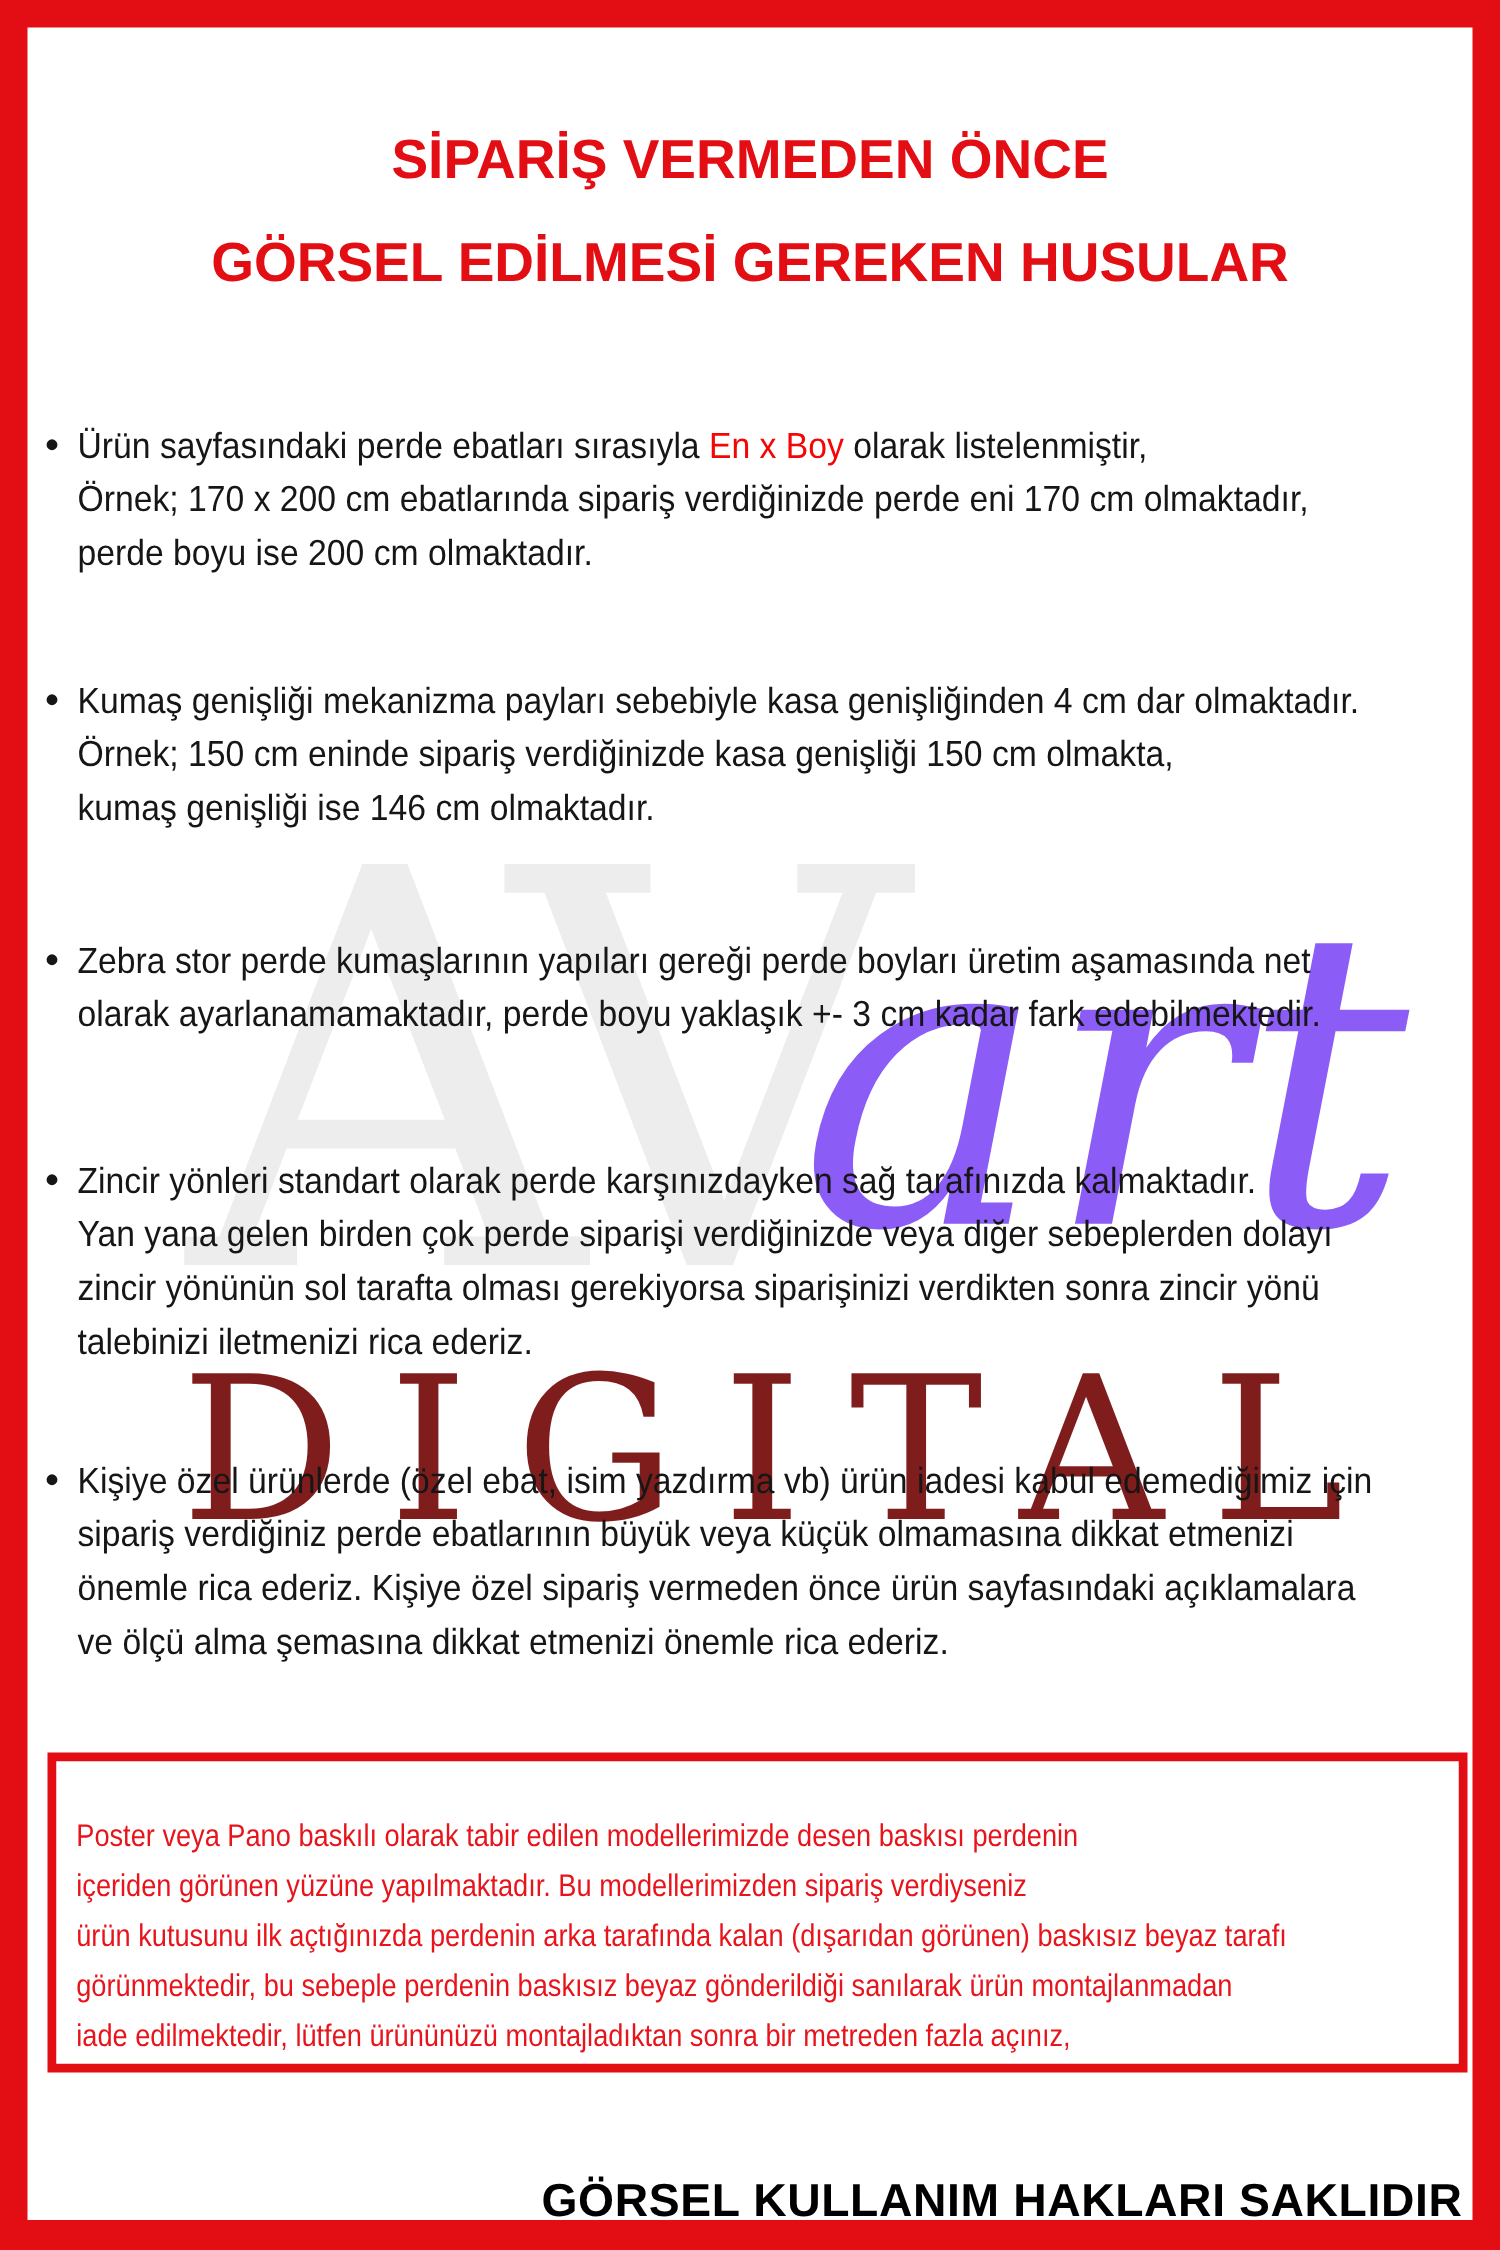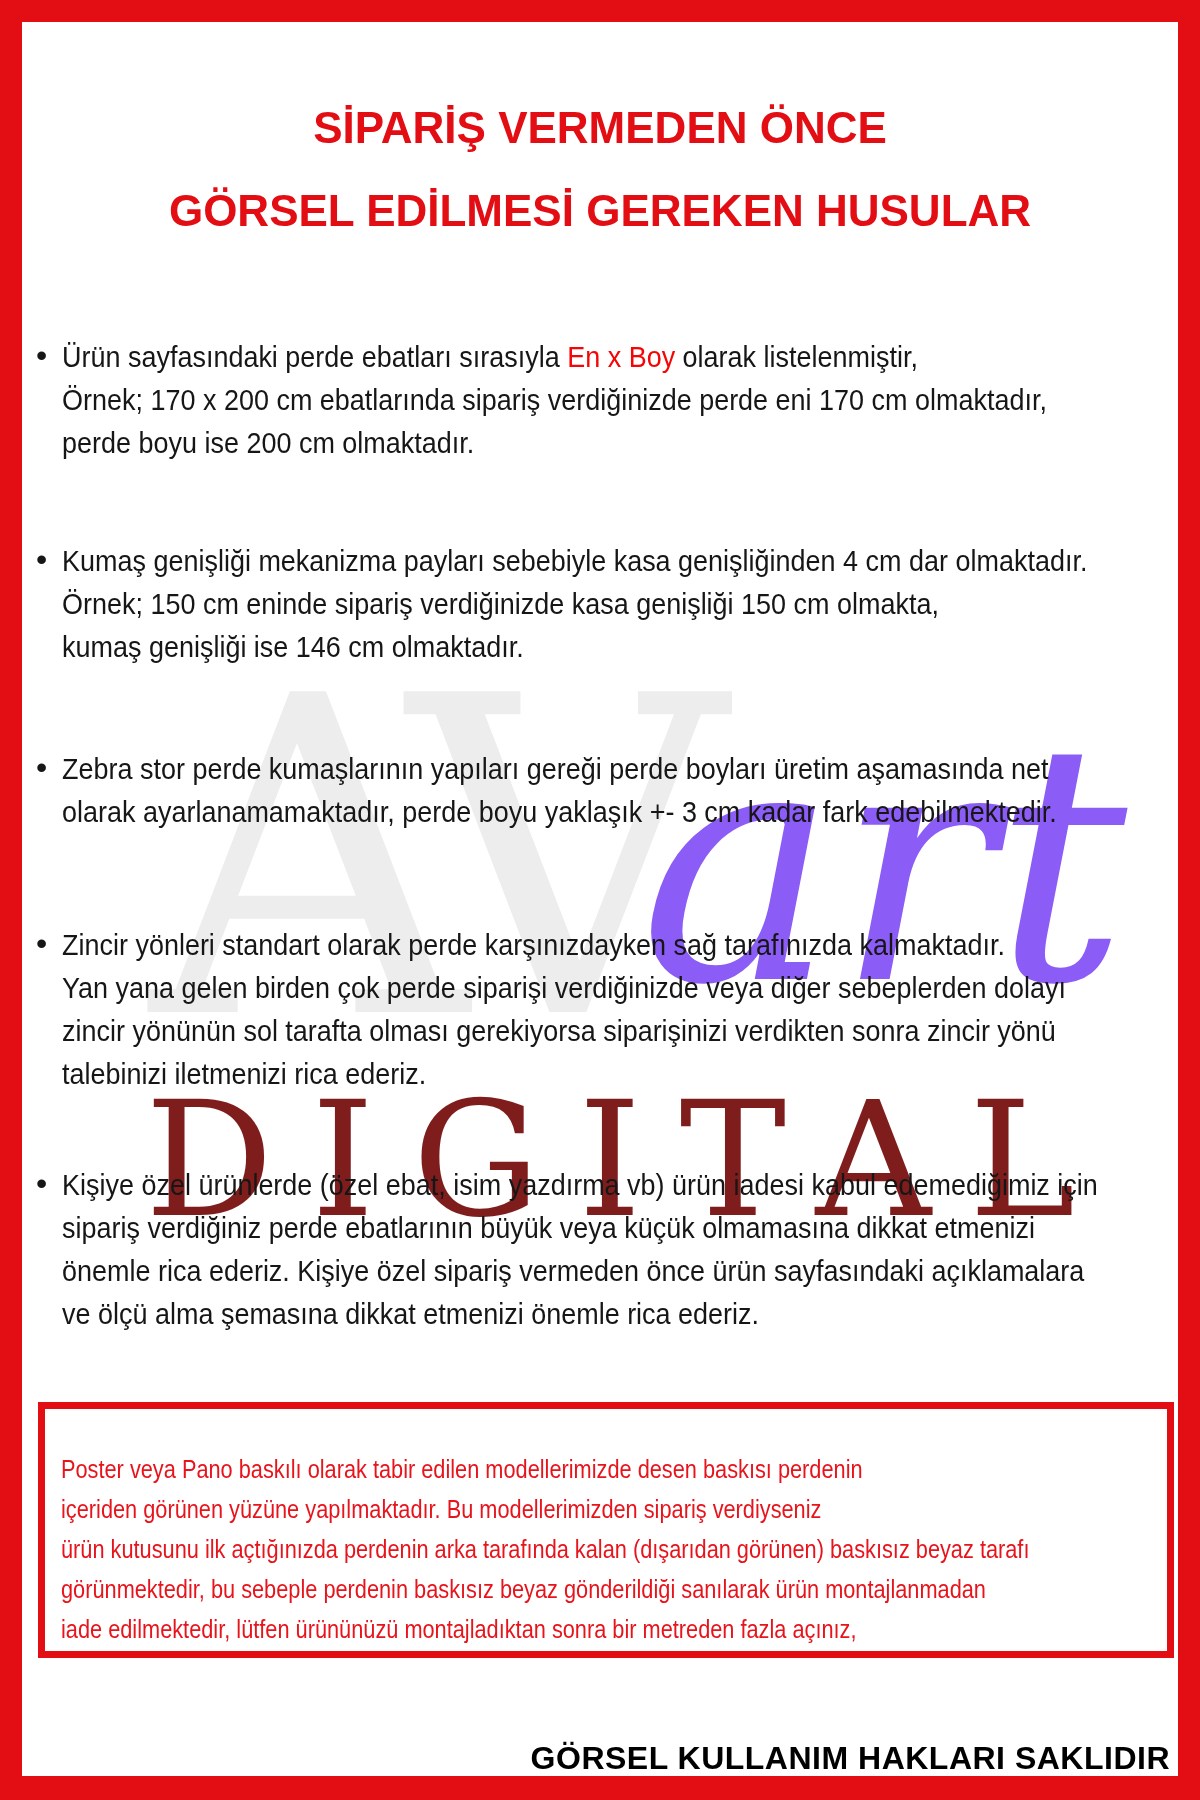--- a/index.html
+++ b/index.html
@@ -32,21 +32,21 @@
     position:absolute;left:38px;top:1402px;width:1136px;height:256px;
     box-sizing:border-box;border:7px solid #e30d14;z-index:2;overflow:hidden;
   }
   .infobox-text{
     position:absolute;left:16px;top:40px;width:1260px;
     font-size:25px;line-height:40px;color:#e8141c;white-space:pre-line;
     transform:scaleX(0.87);transform-origin:0 0;
   }
   .footer{
     position:absolute;right:30px;top:1740px;z-index:2;
-    font-size:32px;font-weight:bold;color:#000000;letter-spacing:0.5px;
+    font-size:37px;font-weight:bold;color:#000000;letter-spacing:0.5px;
   }
   .watermark{position:absolute;inset:0;z-index:1;pointer-events:none;}
   .wm-av{
     position:absolute;left:150px;top:640px;
     font-family:"DejaVu Serif",serif;font-size:440px;line-height:440px;
     letter-spacing:-38px;color:#ededed;text-align:right;
   }
   .wm-art{
     position:absolute;left:640px;top:700px;
     font-family:"DejaVu Serif",serif;font-style:italic;

